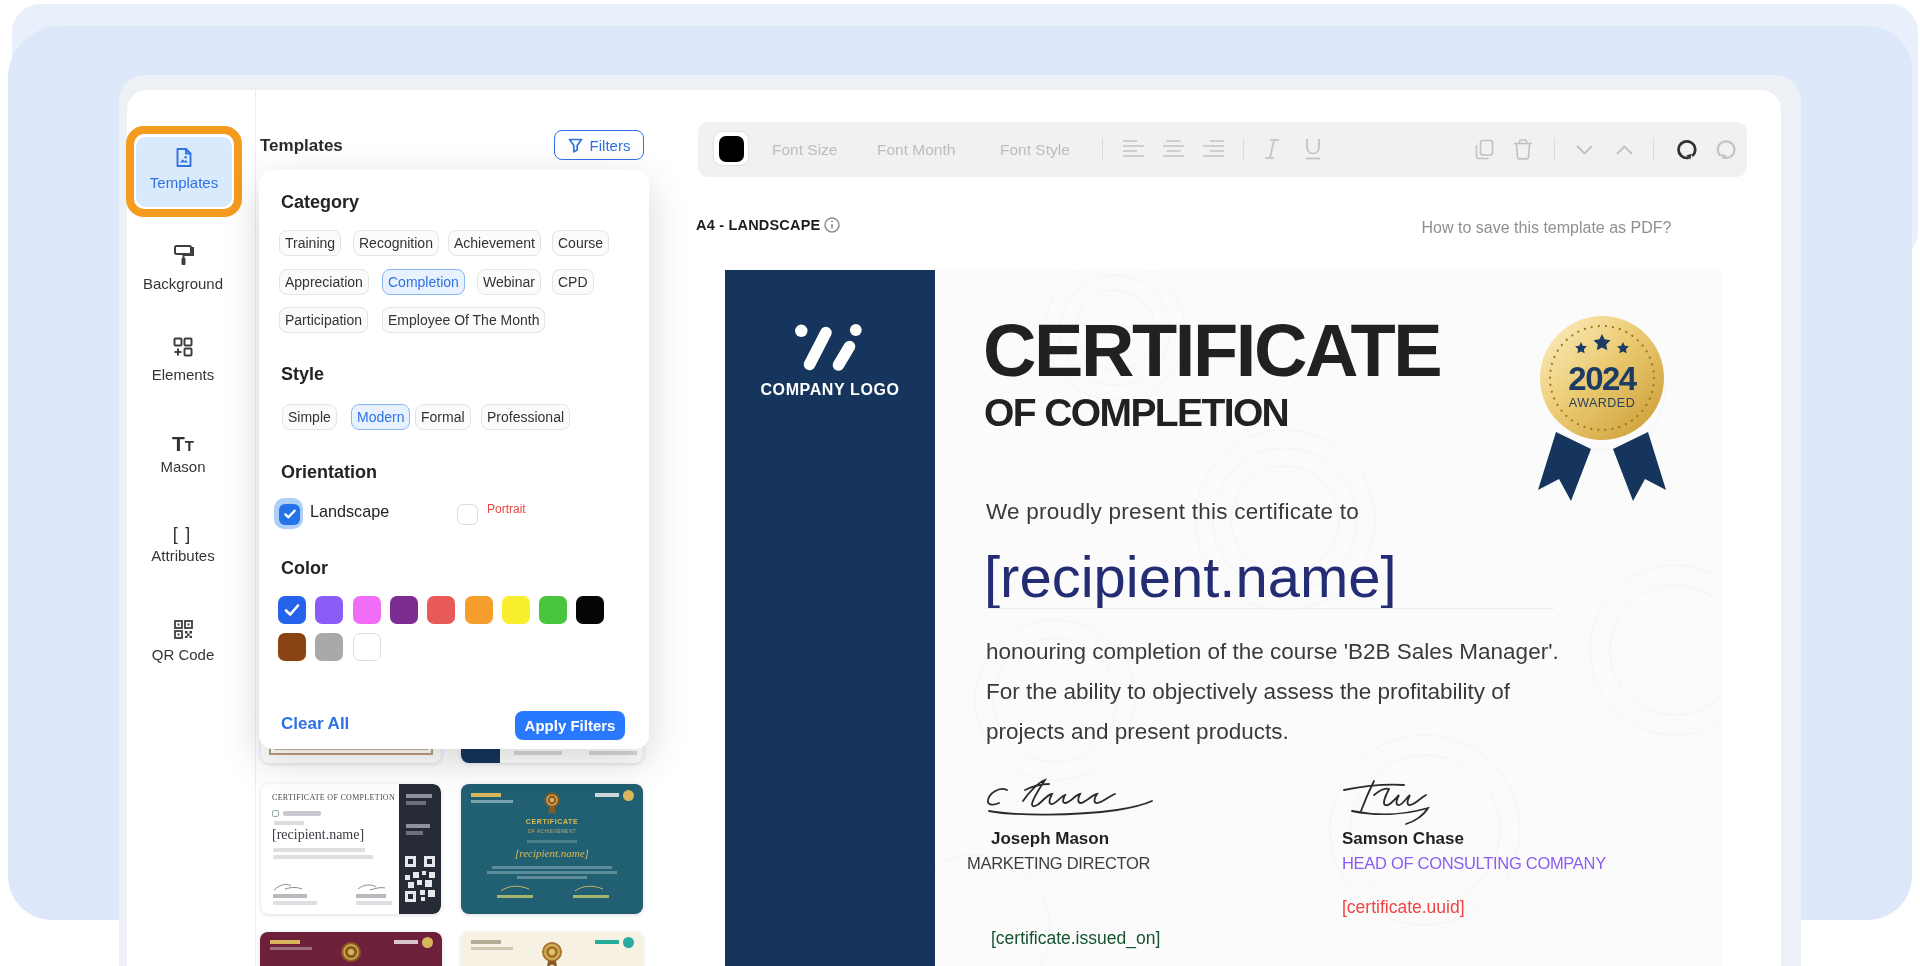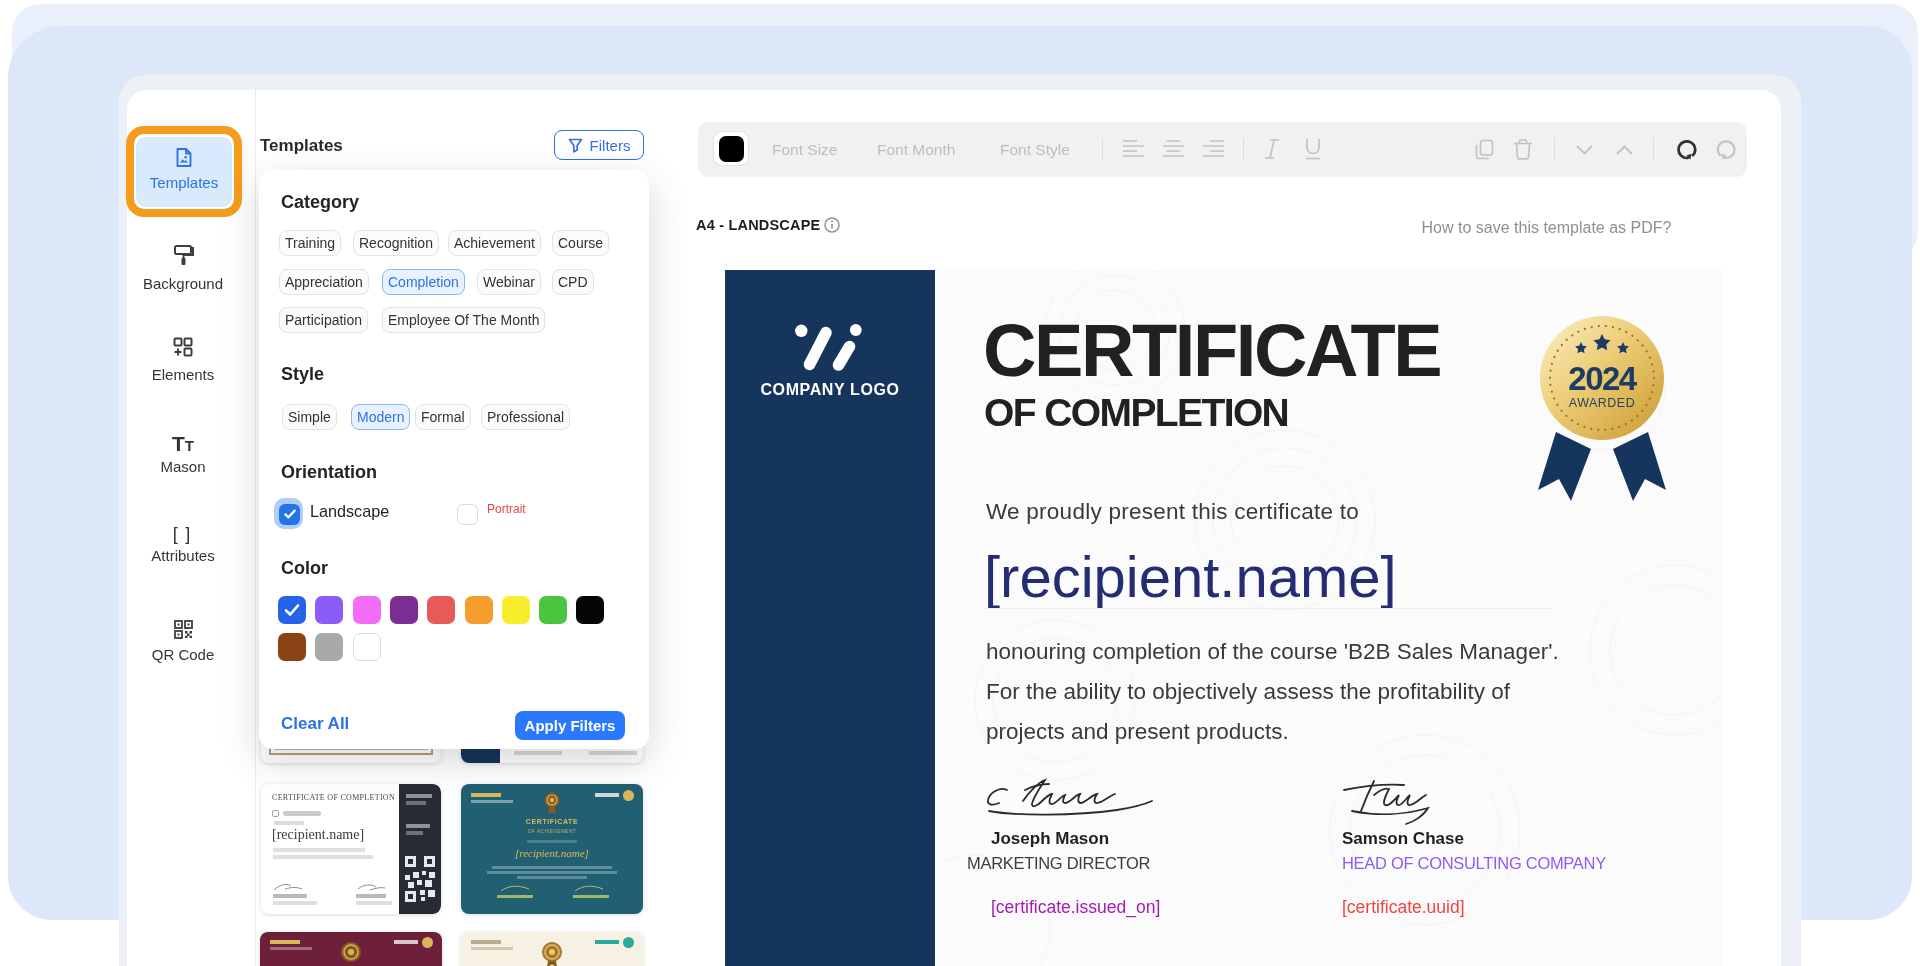--- a/index.html
+++ b/index.html
@@ -391,21 +391,21 @@
   <g fill="none" stroke="#2b2b2b" stroke-width="1.8" stroke-linecap="round">
     <path d="M4 15 C24 11 48 9 64 10"></path>
     <path d="M34 6 C30 14 24 28 21 36"></path>
     <path d="M34 20 C40 15 46 13 49 14 C46 20 42 28 45 30 C49 32 55 24 59 20 C57 24 55 29 58 30 C62 31 66 23 70 20 C68 24 66 29 69 30 C74 31 80 23 86 20"></path>
     <path d="M12 36 C36 41 64 40 88 33 C84 40 74 47 66 49"></path>
   </g>
 </svg>
 
 <div class="abs" style="left:991px; top:829px; font-size:17px; font-weight:700; color:#1f1f1f">Joseph Mason</div>
 <div class="abs" style="left:967px; top:854px; font-size:16.5px; letter-spacing:-.3px; color:#3c3c3c">MARKETING DIRECTOR</div>
-<div class="abs" style="left:991px; top:897px; font-size:17.5px; color:#a21caf">[certificate.issued_on]</div>
+<div class="abs" style="left:991px; top:928px; font-size:17.5px; color:#14532d">[certificate.issued_on]</div>
 <div class="abs" style="left:1342px; top:829px; font-size:17px; font-weight:700; color:#1f1f1f">Samson Chase</div>
 <div class="abs" style="left:1342px; top:854px; font-size:16.5px; letter-spacing:-.3px; color:#8b5cf6">HEAD OF CONSULTING COMPANY</div>
 <div class="abs" style="left:1342px; top:897px; font-size:17.5px; color:#ef4444">[certificate.uuid]</div>
 
 <svg class="abs" style="left:1517px; top:310px" width="170" height="200" viewBox="0 0 170 200">
   <defs>
     <linearGradient id="gold" x1="0" y1="0" x2="1" y2="1">
       <stop offset="0" stop-color="#fdf2c8"></stop>
       <stop offset="0.45" stop-color="#eccb74"></stop>
       <stop offset="1" stop-color="#c9992f"></stop>

